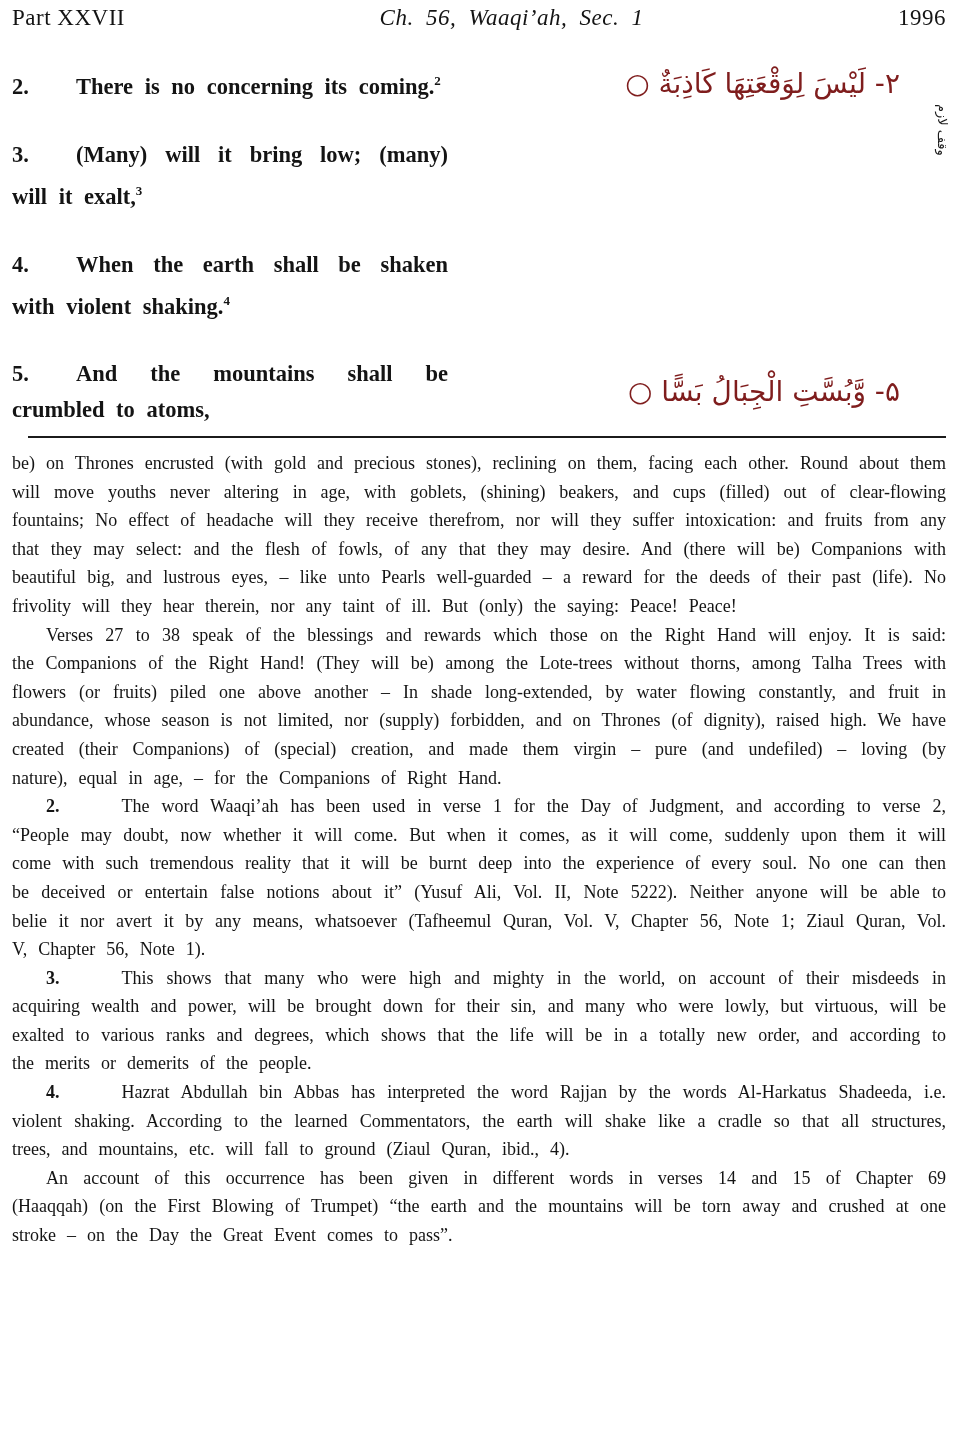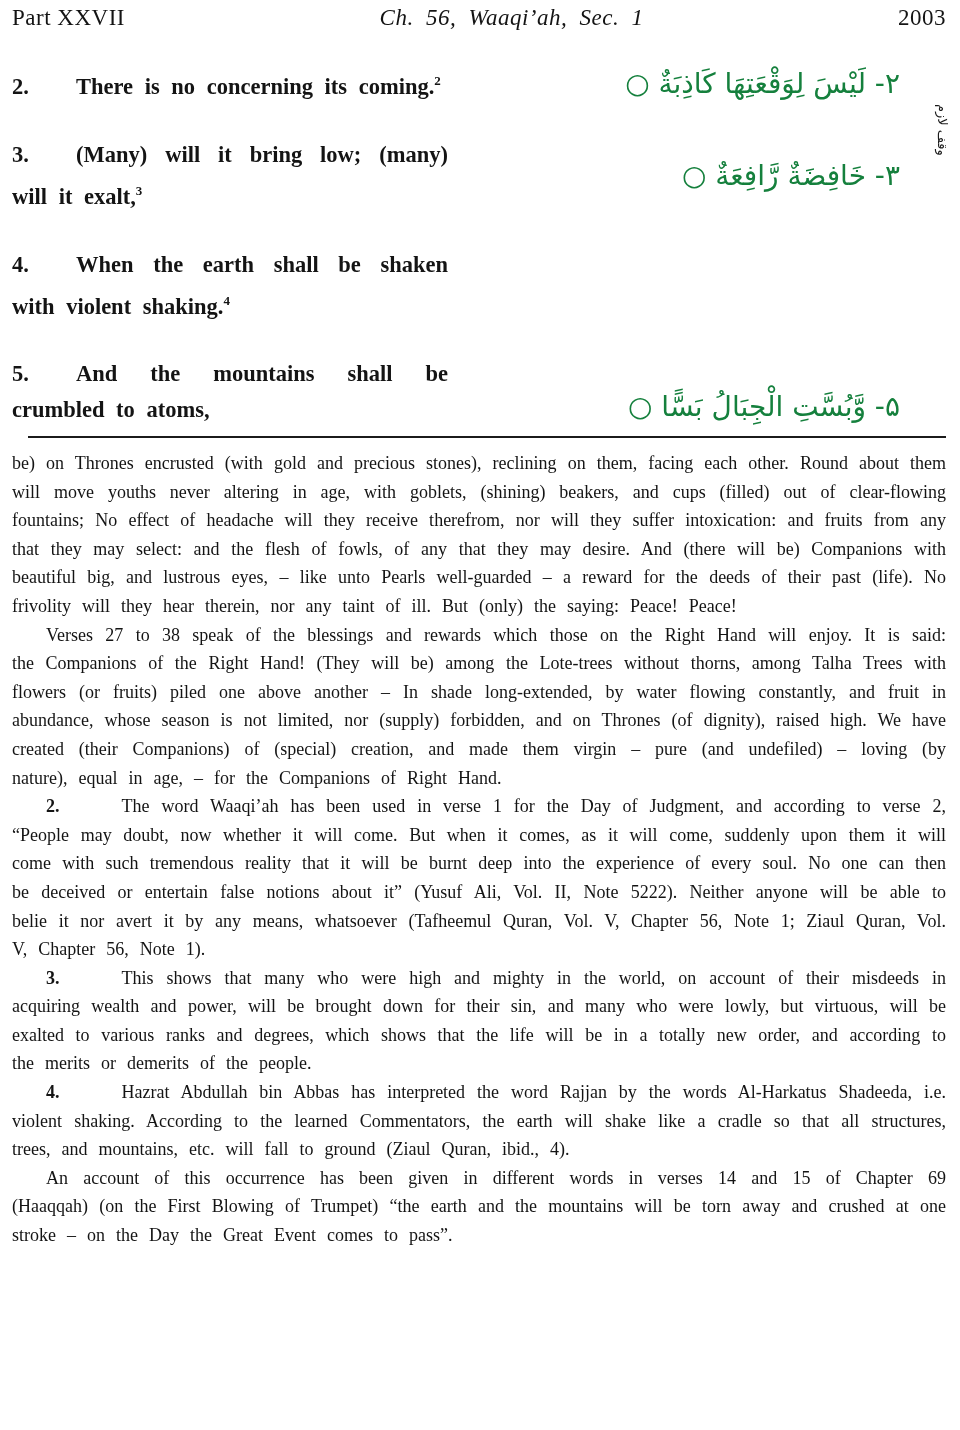--- a/index.html
+++ b/index.html
@@ -12,33 +12,33 @@
   }
   .page { padding:5px 14px 0 12px; }
 
   
   .header { display:flex; justify-content:space-between; align-items:center; font-size:23px; letter-spacing:0.5px; }
   .header .center { font-style:italic; word-spacing:6px; }
 
   
   .verses { margin-top:29px; position:relative; padding-right:46px; }
   .verse-row { display:flex; align-items:center; margin-bottom:29px;margin-top:32px; }
-  .verse-row:last-child { margin-bottom:8px;align-items:flex-end; }
+  .verse-row:last-child { margin-bottom:8px; }
   .verse-en {
     width:436px; flex:0 0 436px;
     font-weight:bold; font-size:22.5px; line-height:36px;
     text-align:justify; word-spacing:6px;
   }
   .vnum { display:inline-block; width:64px; }
   .vfn { font-weight:bold; font-size:13px; }
   .verse-ar {
     flex:1; direction:rtl;
     font-family:"DejaVu Sans", sans-serif;
     font-size:28px; line-height:1.5;
-    color:#15803d;
+    color:#7f1d1d;
   }
   .margin-note {
     position:absolute; top:2px; right:-4px;
     writing-mode:vertical-rl;
     font-family:"DejaVu Sans", sans-serif;
     font-size:13px; letter-spacing:1px; color:#1a1a1a;
     height:130px; text-align:center;
   }
 
   
@@ -56,34 +56,33 @@
   .seg-num { font-weight:bold; margin-right:62px; }
 </style>
 </head>
 <body>
 
 <div class="page">
 
   <div class="header">
     <span class="left">Part XXVII</span>
     <span class="center">Ch. 56, Waaqi’ah, Sec. 1</span>
-    <span class="right">2003</span>
+    <span class="right">1996</span>
   </div>
 
   <div class="verses">
     <div class="margin-note" dir="rtl">وقف لازم</div>
 
   <div class="verse-row">
     <div class="verse-en"><span class="vnum">2.</span><span>There is no concerning its coming.</span><sup class="vfn">2</sup></div>
     <div class="verse-ar">۲- لَيْسَ لِوَقْعَتِهَا كَاذِبَةٌ ○</div>
   </div>
 
   <div class="verse-row">
     <div class="verse-en"><span class="vnum">3.</span><span>(Many) will it bring low; (many) will it exalt,</span><sup class="vfn">3</sup></div>
-    <div class="verse-ar">۳- خَافِضَةٌ رَّافِعَةٌ ○</div>
   </div>
 
   <div class="verse-row">
     <div class="verse-en"><span class="vnum">4.</span><span>When the earth shall be shaken with violent shaking.</span><sup class="vfn">4</sup></div>
   </div>
 
   <div class="verse-row">
     <div class="verse-en"><span class="vnum">5.</span><span>And the mountains shall be crumbled to atoms,</span></div>
     <div class="verse-ar">۵- وَّبُسَّتِ الْجِبَالُ بَسًّا ○</div>
   </div>

